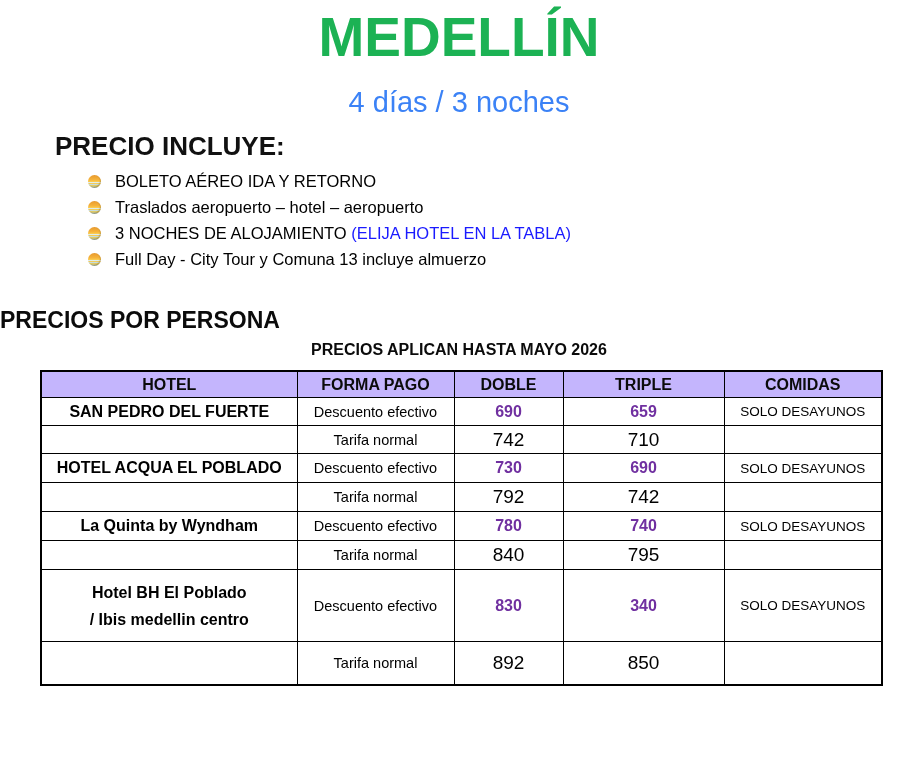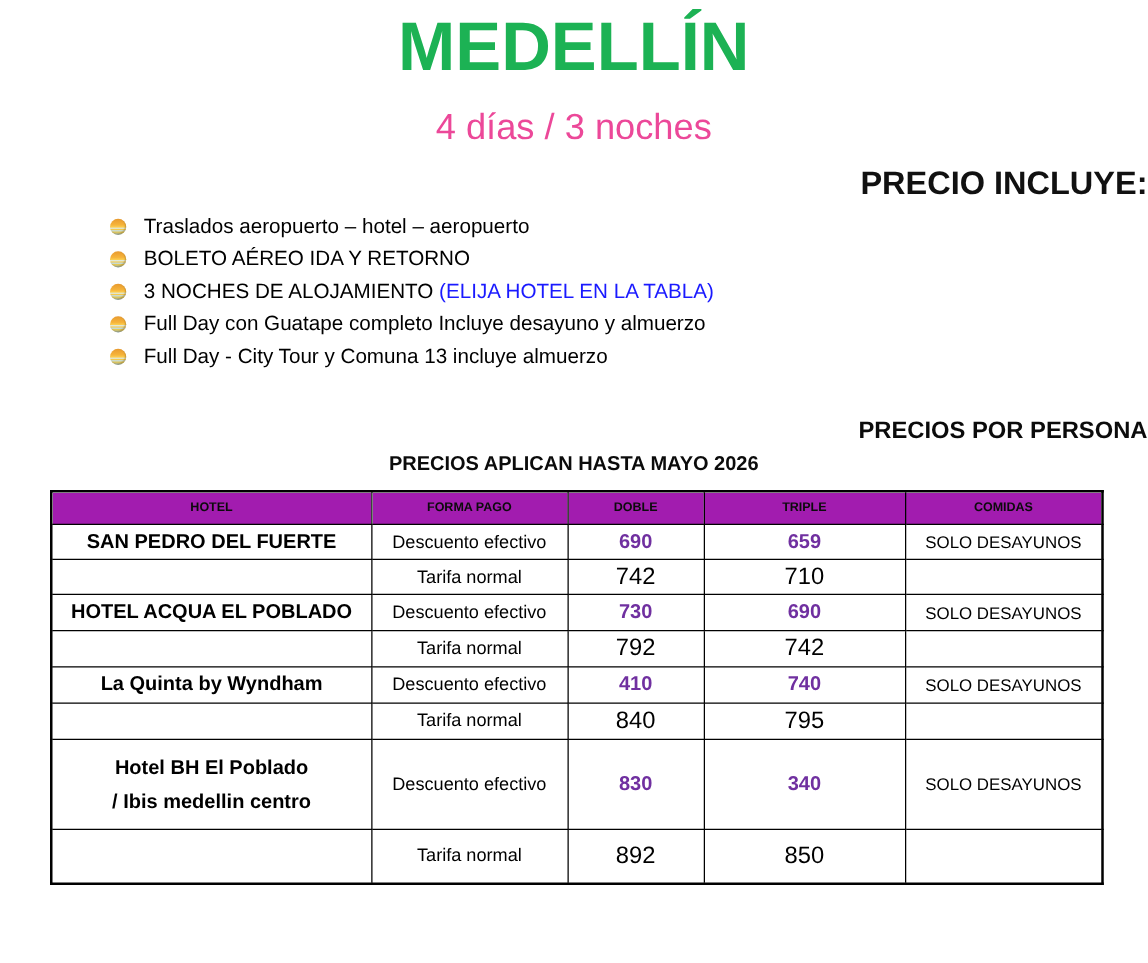--- a/index.html
+++ b/index.html
@@ -9,25 +9,25 @@
     position:relative;
   }
   
   .title{
     margin:10px 0 0 0;text-align:center;
     font-size:55px;line-height:1.0;font-weight:bold;
     color:#1CB254;letter-spacing:0px;
   }
   .subtitle{
     margin:23px 0 4px 0;text-align:center;
-    font-size:29px;line-height:1.0;font-weight:400;color:#ec4899;
+    font-size:29px;line-height:1.0;font-weight:400;color:#3b82f6;
   }
   .includes-heading{
     margin:16px 0 0 55px;
-    font-size:26px;line-height:1.0;font-weight:bold;color:#111;text-align:right;
+    font-size:26px;line-height:1.0;font-weight:bold;color:#111;
   }
   
   .includes-list{
     list-style:none;margin:12px 0 0 0;padding:0 0 0 88px;
   }
   .includes-list li{
     display:flex;align-items:center;gap:14px;
     font-size:16.5px;line-height:20px;
     margin-bottom:6px;height:20px;
   }
@@ -35,40 +35,40 @@
     flex:0 0 auto;width:13px;height:13px;border-radius:50%;
     background:linear-gradient(to bottom,
       #E89A2F 0%,#F6B43B 38%,#FBCE52 52%,
       #DCEFF7 58%,#F6C94A 66%,#BFDFF0 74%,
       #E8C84E 82%,#8FBFE0 100%);
     box-shadow:inset -1px -1px 1px rgba(120,80,0,.35);
   }
   .note{color:#1A1AFF;}
   
   .pricing-heading{
-    margin:40px 0 0 0;text-align:right;
-    font-size:19px;font-weight:bold;line-height:1.0;color:#0b0b0b;
+    margin:40px 0 0 0;text-align:left;
+    font-size:23px;font-weight:bold;line-height:1.0;color:#0b0b0b;
   }
   .pricing-subheading{
     margin:10px 0 0 0;text-align:center;
     font-size:16px;font-weight:bold;line-height:1.0;color:#0b0b0b;
   }
   
   table.prices{
     border-collapse:collapse;table-layout:fixed;
     margin:12px 0 0 40px;width:841px;
     border:2px solid #000;
   }
   table.prices th,table.prices td{
     border:1px solid #000;padding:0;overflow:hidden;
     text-align:center;vertical-align:middle;
   }
   table.prices th{
-    background:#a21caf;height:25px;
-    font-size:10px;font-weight:bold;color:#0b0b0b;
+    background:#c4b5fd;height:25px;
+    font-size:16px;font-weight:bold;color:#0b0b0b;
   }
   td.hotel{font-weight:bold;font-size:16px;}
   td.hotel .hline{display:block;line-height:27px;}
   td.forma{font-size:14.5px;}
   td.num{font-size:19px;}
   td.numd{font-size:16px;font-weight:bold;color:#7030A0;}
   td.comidas{font-size:13.5px;}
   tr.r{height:28px;}
   tr.r2{height:29px;}
   tr.tall{height:72px;}
@@ -80,33 +80,29 @@
 <body>
 
 <h1 class="title">MEDELLÍN</h1>
 <div class="subtitle">4 días / 3 noches</div>
 
 <div class="includes-heading">PRECIO INCLUYE:</div>
 
 <ul class="includes-list">
   <li>
     <span class="ball"></span>
+    <span><span>BOLETO AÉREO IDA Y RETORNO</span><span class="note"></span></span>
+  </li>
+  <li>
+    <span class="ball"></span>
     <span><span>Traslados aeropuerto – hotel – aeropuerto</span><span class="note"></span></span>
   </li>
   <li>
     <span class="ball"></span>
-    <span><span>BOLETO AÉREO IDA Y RETORNO</span><span class="note"></span></span>
-  </li>
-  <li>
-    <span class="ball"></span>
     <span><span>3 NOCHES DE ALOJAMIENTO </span><span class="note">(ELIJA HOTEL EN LA TABLA)</span></span>
-  </li>
-  <li>
-    <span class="ball"></span>
-    <span><span>Full Day con Guatape completo Incluye desayuno y almuerzo</span><span class="note"></span></span>
   </li>
   <li>
     <span class="ball"></span>
     <span><span>Full Day - City Tour y Comuna 13 incluye almuerzo</span><span class="note"></span></span>
   </li>
 </ul>
 
 <div class="pricing-heading">PRECIOS POR PERSONA</div>
 <div class="pricing-subheading">PRECIOS APLICAN HASTA MAYO 2026</div>
 
@@ -150,21 +146,21 @@
   <tr class="r2">
     <td class="hotel"></td>
     <td class="forma">Tarifa normal</td>
     <td class="num">792</td>
     <td class="num">742</td>
     <td class="comidas"></td>
   </tr>
   <tr class="r2">
     <td class="hotel">La Quinta by Wyndham</td>
     <td class="forma">Descuento efectivo</td>
-    <td class="numd">410</td>
+    <td class="numd">780</td>
     <td class="numd">740</td>
     <td class="comidas">SOLO DESAYUNOS</td>
   </tr>
   <tr class="r2">
     <td class="hotel"></td>
     <td class="forma">Tarifa normal</td>
     <td class="num">840</td>
     <td class="num">795</td>
     <td class="comidas"></td>
   </tr>

